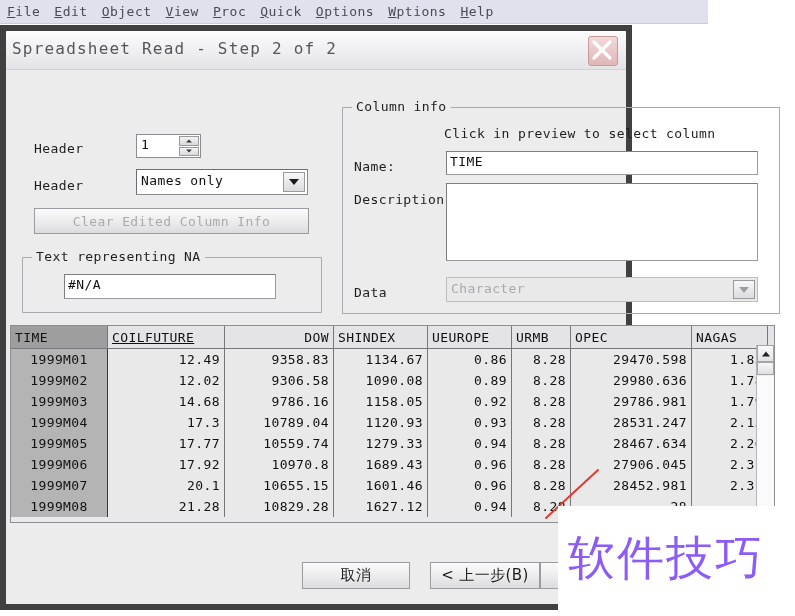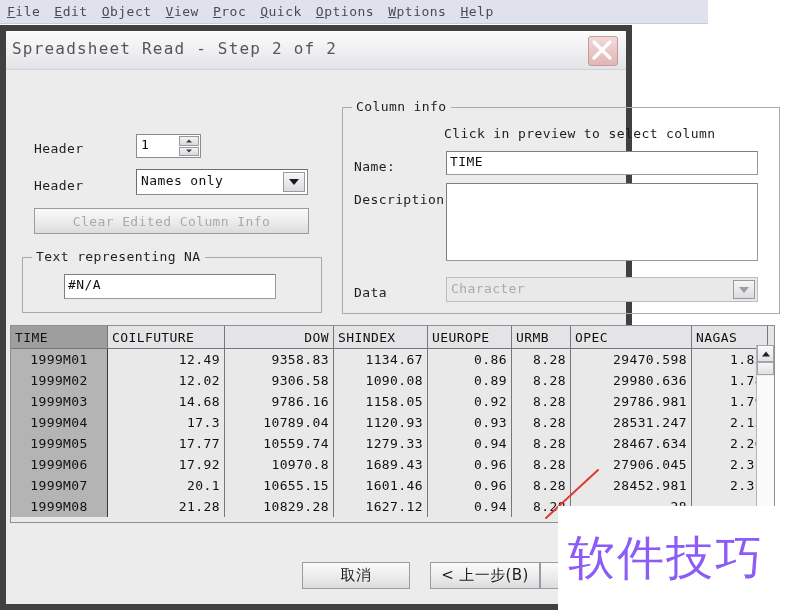--- a/index.html
+++ b/index.html
@@ -423,21 +423,21 @@
     <span>下</span>
   </div>
 
 </div>
 
 <div class="preview">
   <table class="grid">
     <thead>
       <tr>
         <th class="first" style="width:88px;">TIME</th>
-        <th style="width:108px;">COILFUTURE</th>
+        <th style="width:108px;text-decoration:underline;">COILFUTURE</th>
         <th style="width:100px;text-align:right;">DOW</th>
         <th style="width:85px;">SHINDEX</th>
         <th style="width:75px;margin-top:32px;">UEUROPE</th>
         <th style="width:50px;">URMB</th>
         <th style="width:112px;margin-left:32px;">OPEC</th>
         <th style="width:67px;">NAGAS</th>
         <th class="blank" style="width:63px;"></th>
       </tr>
     </thead>
     <tbody>

